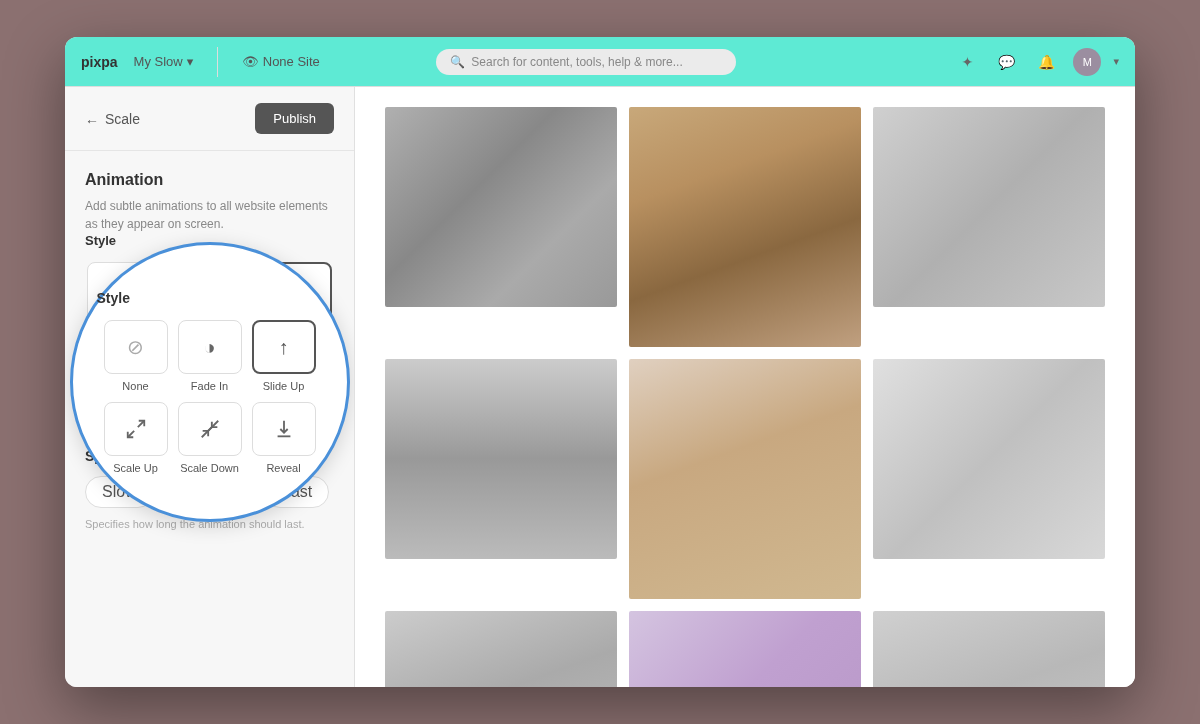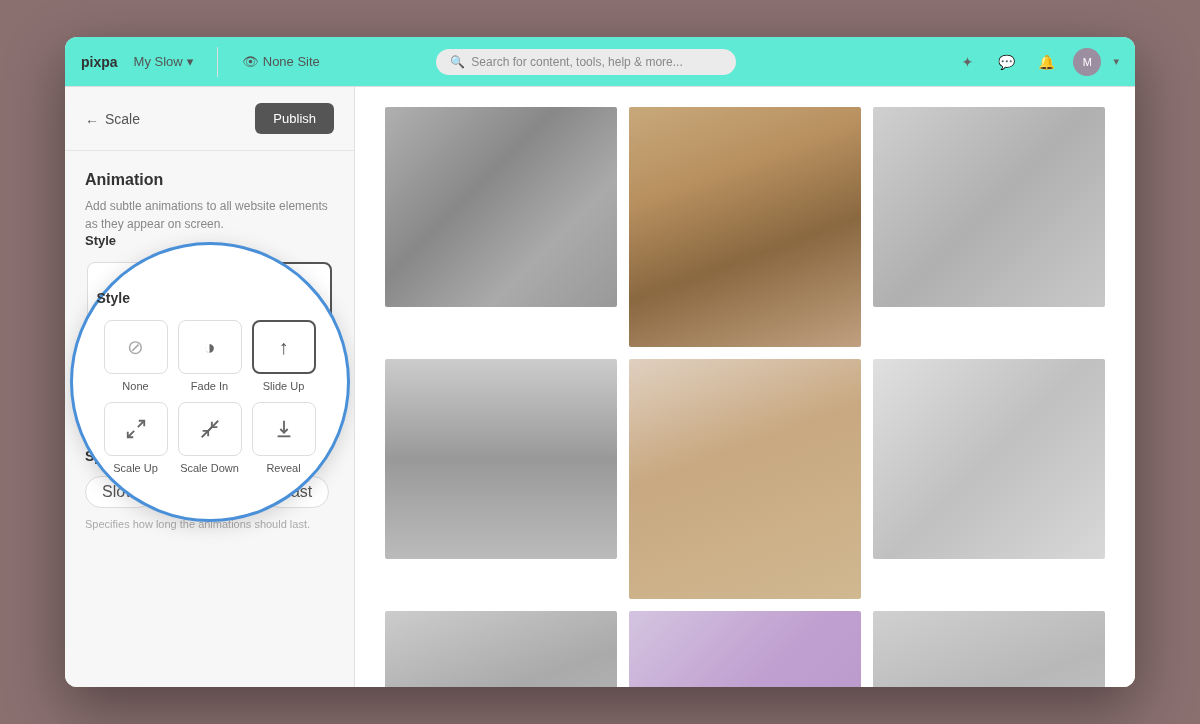--- a/index.html
+++ b/index.html
@@ -402,21 +402,21 @@
           </div>
         </div>
 
         <div class="speed-section">
           <div class="section-title" style="font-size:14px;">Speed</div>
           <div class="speed-buttons">
             <button class="speed-btn">Slow</button>
             <button class="speed-btn active">Medium</button>
             <button class="speed-btn">Fast</button>
           </div>
-          <div class="speed-note">Specifies how long the animations should last.</div>
+          <div class="speed-note">Specifies how long the animation should last.</div>
         </div>
       </div>
 
       <div class="circle-overlay">
         <div class="circle-style-label">Style</div>
         <div class="circle-grid">
           <div class="style-option">
             <div class="style-icon-box" style="width:64px;height:54px;font-size:20px;color:#aaa;">⊘</div>
             <span class="style-option-label">None</span>
           </div>

